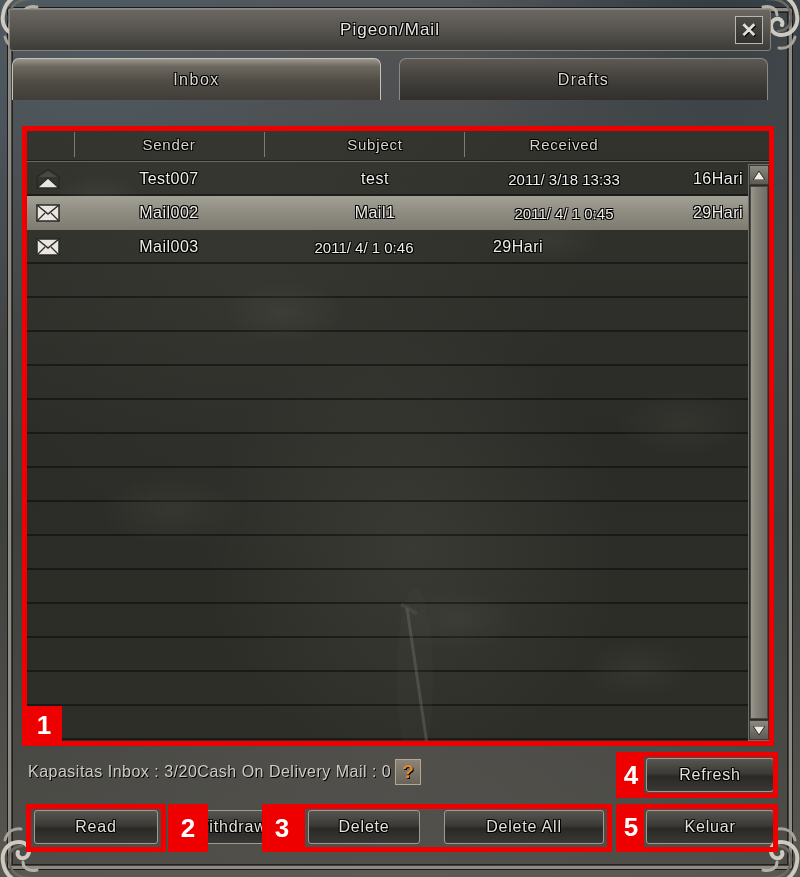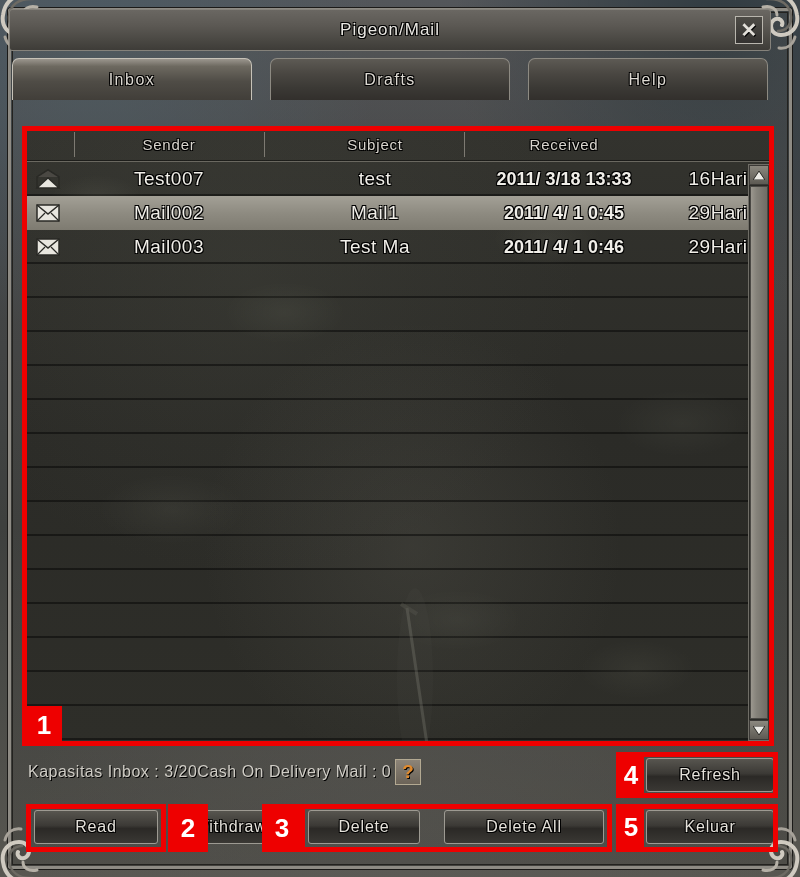--- a/index.html
+++ b/index.html
@@ -147,26 +147,26 @@
   #rows{ position:relative; z-index:3; }
   .row{
     height:34px; display:flex; align-items:center; cursor:pointer;
   }
   .row.selected{
     background:linear-gradient(180deg,#a3a096 0%,#8e8b81 50%,#7e7b71 100%);
   }
   .cell{
     display:flex; align-items:center; justify-content:center;
     height:100%;
-    font-size:19px; letter-spacing:.5px;
+    font-size:16px; letter-spacing:.5px;
     color:#f0eee8;
     text-shadow:1px 1px 0 #000,-1px -1px 0 #000,1px -1px 0 #000,-1px 1px 0 #000;
     white-space:nowrap; overflow:hidden;
   }
-  .cell.recv{ font-size:18px; letter-spacing:0;font-weight:bold; }
+  .cell.recv{ font-size:15px; letter-spacing:0; }
   .mail-icon svg{ display:block; }
 
   
   #scrollbar{
     position:absolute; right:2px; top:36px; width:22px; bottom:2px;
     background:#2a2a26;
     border:1px solid #6f6d66;
     z-index:4;
     display:flex; flex-direction:column;
   }
@@ -293,21 +293,20 @@
 <div id="titlebar">
   <div id="title">Pigeon/Mail</div>
   <div id="close-btn">
     <span>✕</span>
   </div>
 </div>
 
 <div id="tabs">
   <div class="tab active">Inbox</div>
   <div class="tab inactive">Drafts</div>
-  <div class="tab inactive">Help</div>
 </div>
 
 <div id="list-panel">
   <div id="stone"></div>
 
   <svg id="sword" viewBox="0 0 80 250">
     <line x1="30" y1="50" x2="52" y2="200" stroke="#8b8a80" stroke-width="3" opacity=".55"></line>
     <line x1="24" y1="46" x2="40" y2="56" stroke="#6a6a60" stroke-width="4" opacity=".45"></line>
     <ellipse cx="38" cy="120" rx="18" ry="90" fill="#5a5a50" opacity=".16"></ellipse>
   </svg>
@@ -351,21 +350,20 @@
 
     <div class="row">
       <div class="cell col-icon mail-icon">
         <svg width="26" height="20" viewBox="0 0 26 20">
           <rect x="2" y="2" width="22" height="16" fill="#e8e6df" stroke="#2a2a26" stroke-width="1.5"></rect>
           <path d="M2 2 L13 11 L24 2" fill="none" stroke="#2a2a26" stroke-width="1.5"></path>
           <path d="M2 18 L10 10 M24 18 L16 10" fill="none" stroke="#2a2a26" stroke-width="1.2"></path>
         </svg>
       </div>
       <div class="cell col-sender">Mail003</div>
-      <div class="cell col-subject">Test Ma</div>
       <div class="cell col-recv recv">2011/ 4/ 1  0:46</div>
       <div class="cell col-dur">29Hari</div>
     </div>
 
   </div>
 
   <div id="scrollbar">
     <div class="sb-arrow">
       <svg width="12" height="9" viewBox="0 0 12 9">
           <path d="M6 0 L12 9 L0 9 Z" fill="#ecebe6" stroke="#2a2a26" stroke-width="1"></path>

